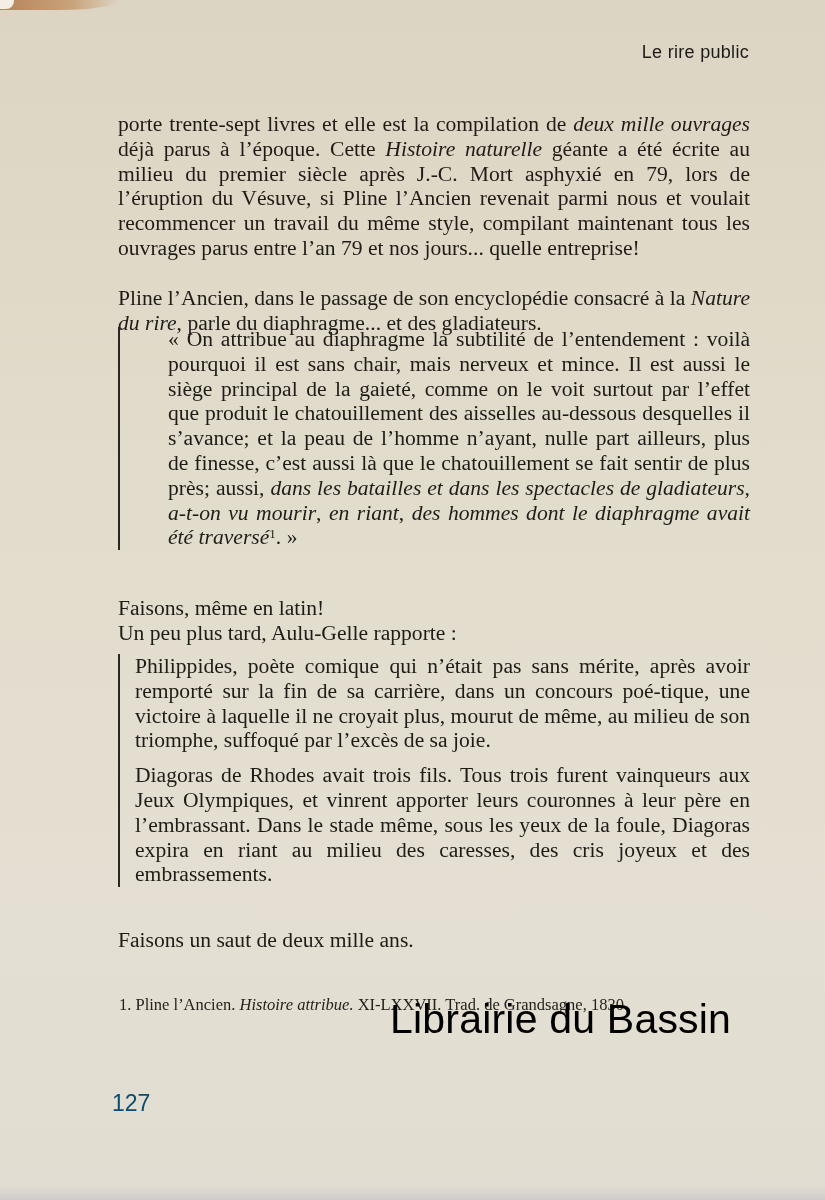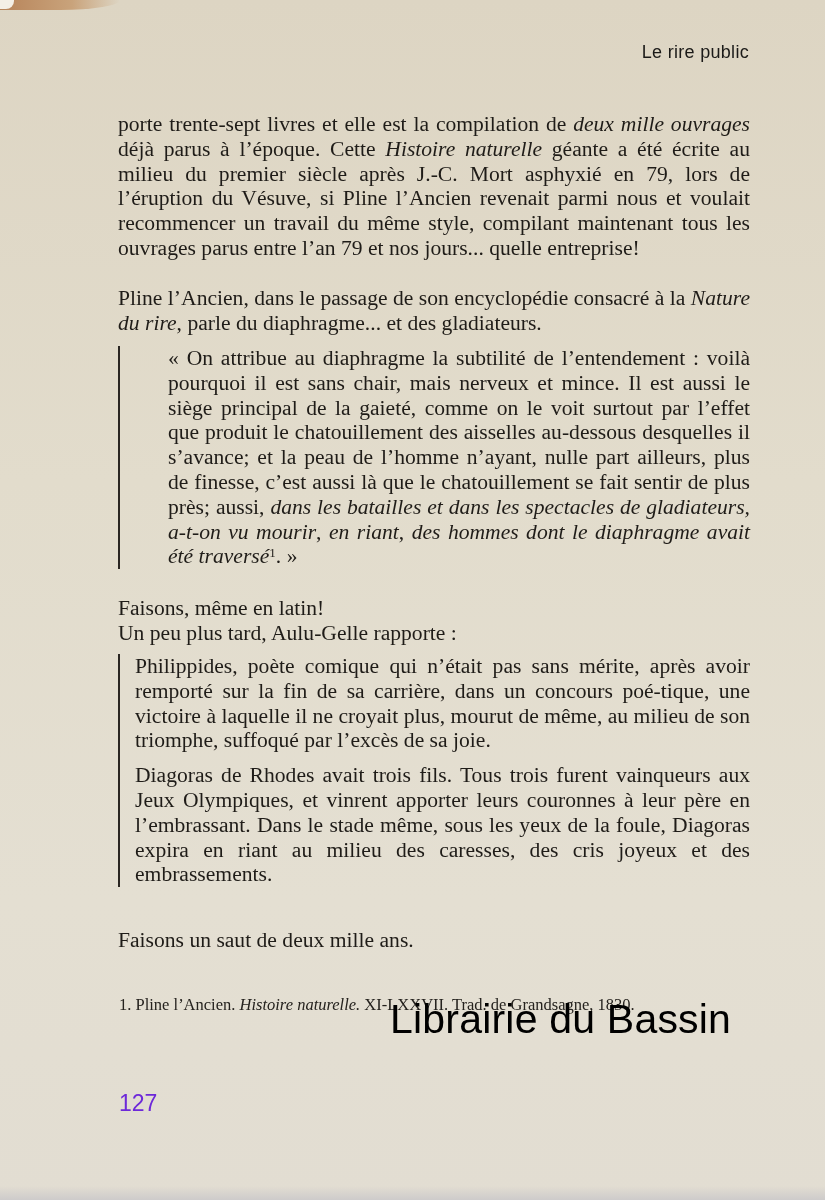--- a/index.html
+++ b/index.html
@@ -39,23 +39,23 @@
     padding-left:15px; box-sizing:border-box;
     font-size:21.6px; line-height:24.8px; text-align:justify;
   }
   .quote p { margin:0; }
   em { font-style:italic; }
   .footnote {
     position:absolute; left:119px; top:995px;
     font-size:16.5px; line-height:20px; white-space:nowrap; color:#25221e;
   }
   .page-number {
-    position:absolute; left:119px; top:1090px;
+    position:absolute; left:112px; top:1090px;
     font-family: "Liberation Sans", "DejaVu Sans", sans-serif;
-    font-size:23px; color:#6d28d9;
+    font-size:23px; color:#0c4a6e;
   }
   .watermark {
     position:absolute; left:390px; top:996px;
     font-family: "Liberation Sans", "DejaVu Sans", sans-serif;
     font-size:41px; color:#1a5ff5; letter-spacing:0.2px; white-space:nowrap;
   }
   sup { font-size:13px; line-height:0; vertical-align:6px; }
 </style>
 </head>
 <body>
@@ -70,41 +70,41 @@
     <span>porte trente-sept livres et elle est la compilation de </span><em>deux mille ouvrages</em><span> déjà parus à l’époque. Cette </span><em>Histoire naturelle</em><span> géante a été écrite au milieu du premier siècle après J.-C. Mort asphyxié en 79, lors de l’éruption du Vésuve, si Pline l’Ancien revenait parmi nous et voulait recommencer un travail du même style, compilant maintenant tous les ouvrages parus entre l’an 79 et nos jours... quelle entreprise!</span>
   </p>
 </div>
 
 <div class="text-block" style="top:286px;">
   <p class="last">
     <span>Pline l’Ancien, dans le passage de son encyclopédie consacré à la </span><em>Nature du rire</em><span>, parle du diaphragme... et des gladiateurs.</span>
   </p>
 </div>
 
-<div class="quote" style="top:346px;padding-left:48px;">
+<div class="quote" style="top:327px;padding-left:48px;">
   <p class="last">
     <span>« On attribue au diaphragme la subtilité de l’entendement : voilà pourquoi il est sans chair, mais nerveux et mince. Il est aussi le siège principal de la gaieté, comme on le voit surtout par l’effet que produit le chatouillement des aisselles au-dessous desquelles il s’avance; et la peau de l’homme n’ayant, nulle part ailleurs, plus de finesse, c’est aussi là que le chatouillement se fait sentir de plus près; aussi, </span><em>dans les batailles et dans les spectacles de gladiateurs, a-t-on vu mourir</em><span>, </span><em>en riant</em><span>, </span><em>des hommes dont le diaphragme avait été traversé</em><sup>1</sup><span>. »</span>
   </p>
 </div>
 
 <div class="text-block" style="top:596px;">
   <p class="last">Faisons, même en latin!</p>
   <p class="last">Un peu plus tard, Aulu-Gelle rapporte :</p>
 </div>
 
 <div class="quote" style="top:654px;">
   <p class="last">Philippides, poète comique qui n’était pas sans mérite, après avoir remporté sur la fin de sa carrière, dans un concours poé-tique, une victoire à laquelle il ne croyait plus, mourut de même, au milieu de son triomphe, suffoqué par l’excès de sa joie.</p>
   <p class="last" style="margin-top:10px;">Diagoras de Rhodes avait trois fils. Tous trois furent vainqueurs aux Jeux Olympiques, et vinrent apporter leurs couronnes à leur père en l’embrassant. Dans le stade même, sous les yeux de la foule, Diagoras expira en riant au milieu des caresses, des cris joyeux et des embrassements.</p>
 </div>
 
 <div class="text-block" style="top:928px;">
   <p class="last">Faisons un saut de deux mille ans.</p>
 </div>
 
 <div class="footnote">
-  <span>1.</span><span> Pline l’Ancien. </span><em>Histoire naturelle.</em><span> XI-LXXVII. Trad. de Grandsagne, 1830.</span>
+  <span>1.</span><span> Pline l’Ancien. </span><em>Histoire attribue.</em><span> XI-LXXVII. Trad. de Grandsagne, 1830.</span>
 </div>
 
 <div class="watermark" style="color: #000000;">Librairie du Bassin</div>
 
 <div class="page-number">127</div>
 
 <div class="bottom-shadow"></div>
 
 </body></html>

